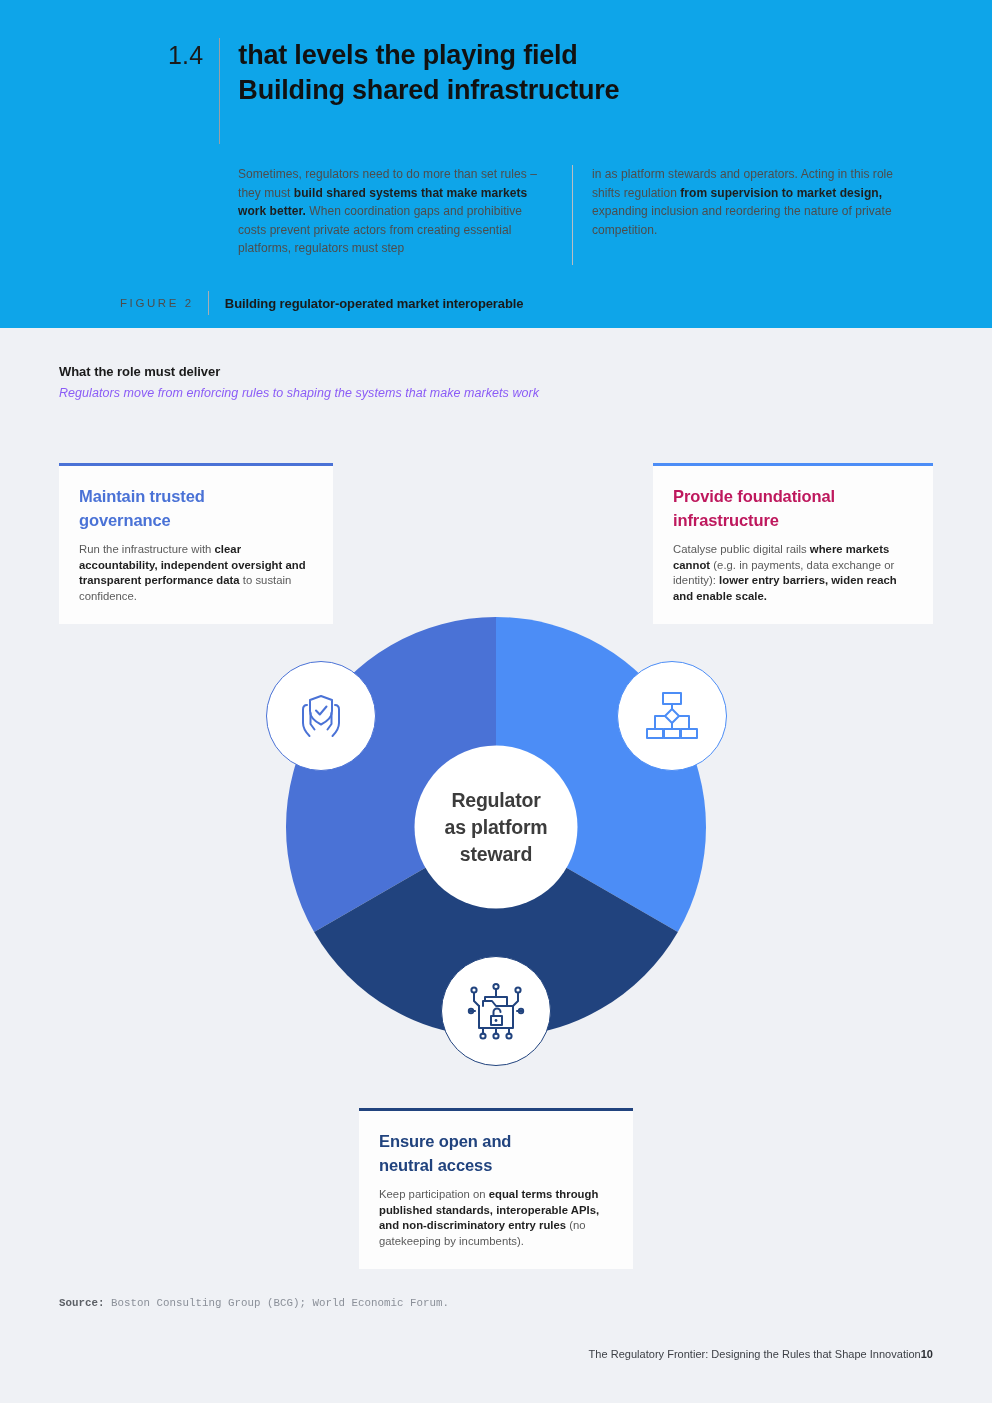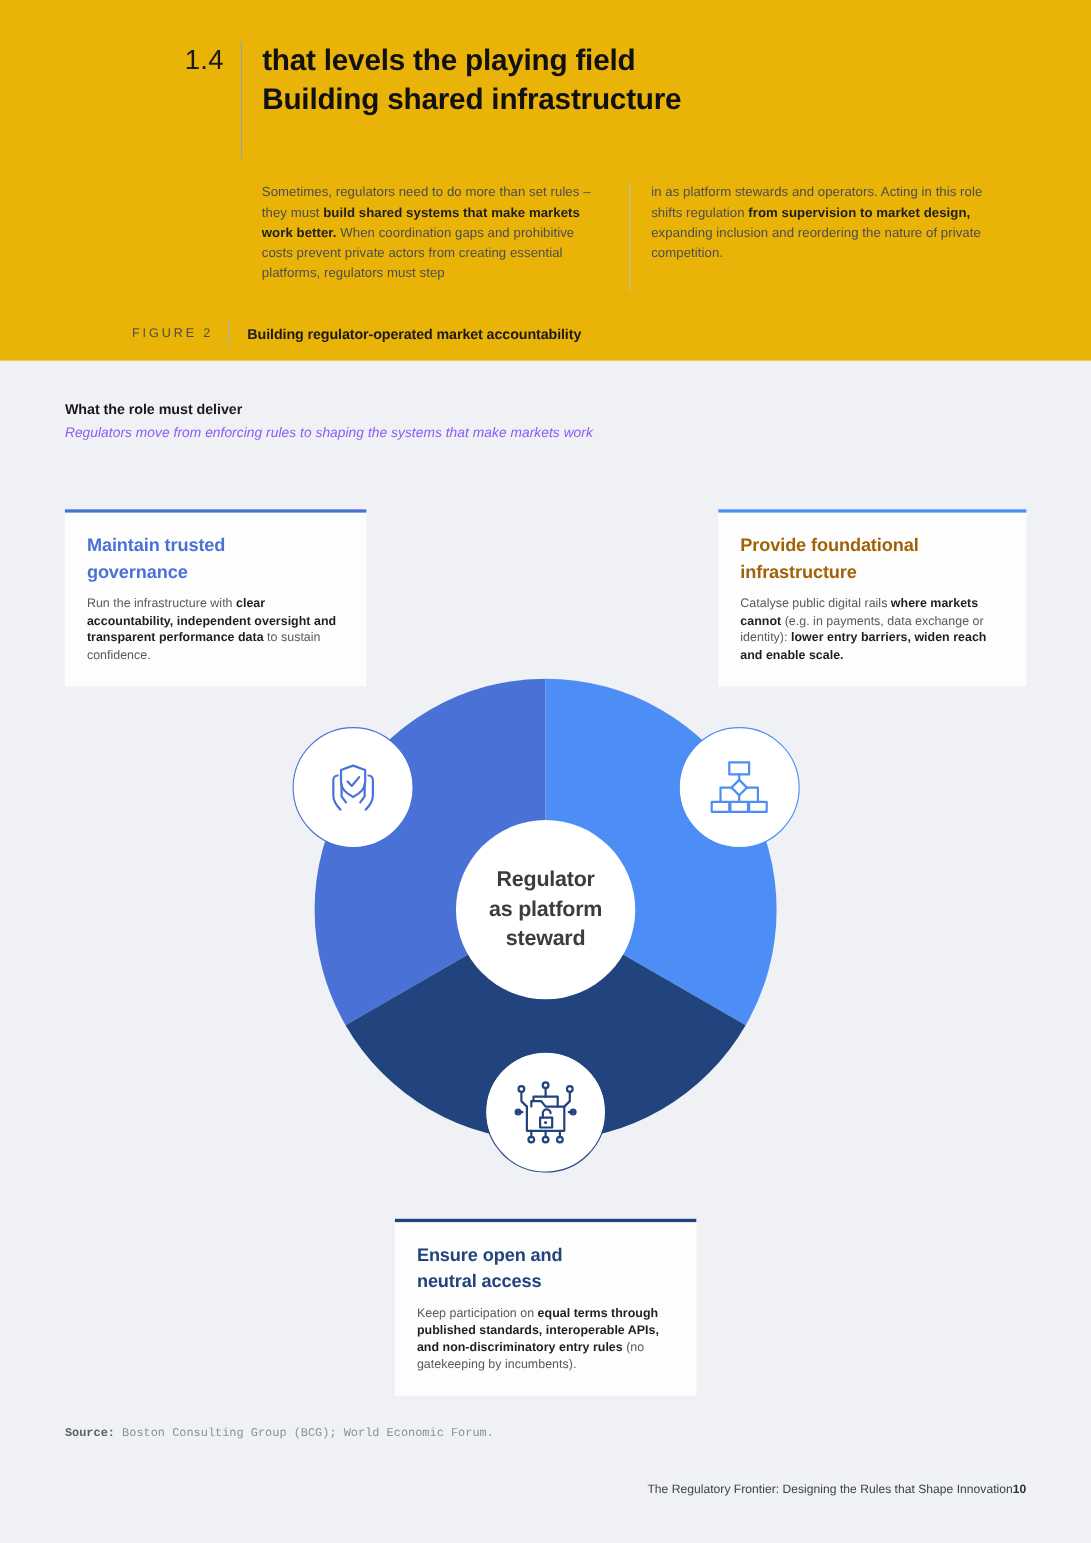--- a/index.html
+++ b/index.html
@@ -14,21 +14,21 @@
     overflow: hidden;
     font-family: "Liberation Sans", sans-serif;
     -webkit-font-smoothing: antialiased;
   }
 
   
   .top-area {
     position: absolute;
     left: 0; top: 0;
     width: 992px; height: 328px;
-    background: #eab308;
+    background: #0ea5e9;
   }
 
   .section-head {
     position: absolute;
     left: 168px; top: 38px;
     width: 700px;
     display: flex;
     align-items: flex-start;
   }
   .section-num {
@@ -254,21 +254,21 @@
     </div>
     <div class="col-rule"></div>
     <div class="col-right">
       <p><span>in as platform stewards and operators. Acting in this role shifts regulation </span><b>from supervision to market design,</b><span> expanding inclusion and reordering the nature of private competition.</span></p>
     </div>
   </div>
 
   <div class="figure-line">
     <div class="figure-label">FIGURE 2</div>
     <div class="figure-rule"></div>
-    <div class="figure-title">Building regulator-operated market accountability</div>
+    <div class="figure-title">Building regulator-operated market interoperable</div>
   </div>
 </div>
 
 <div class="panel">
 
   <div class="panel-kicker">What the role must deliver</div>
   <div class="panel-sub">Regulators move from enforcing rules to shaping the systems that make markets work</div>
 </div>
 
 <div class="card" id="card-governance">
@@ -278,21 +278,21 @@
       <span>Maintain trusted</span><br>
       <span>governance</span>
     </h3>
     <p class="card-body"><span>Run the infrastructure with </span><b>clear accountability, independent oversight and transparent performance data</b><span> to sustain confidence.</span></p>
   </div>
 </div>
 
 <div class="card" id="card-infrastructure">
   <div class="card-top" style="background:#4c8df6"></div>
   <div class="card-inner">
-    <h3 class="card-title" style="color:#a16207">
+    <h3 class="card-title" style="color:#be185d">
       <span>Provide foundational</span><br>
       <span>infrastructure</span>
     </h3>
     <p class="card-body"><span>Catalyse public digital rails </span><b>where markets cannot</b><span> (e.g. in payments, data exchange or identity): </span><b>lower entry barriers, widen reach and enable scale.</b></p>
   </div>
 </div>
 
 <div class="card" id="card-access">
   <div class="card-top" style="background:#21437e"></div>
   <div class="card-inner">

